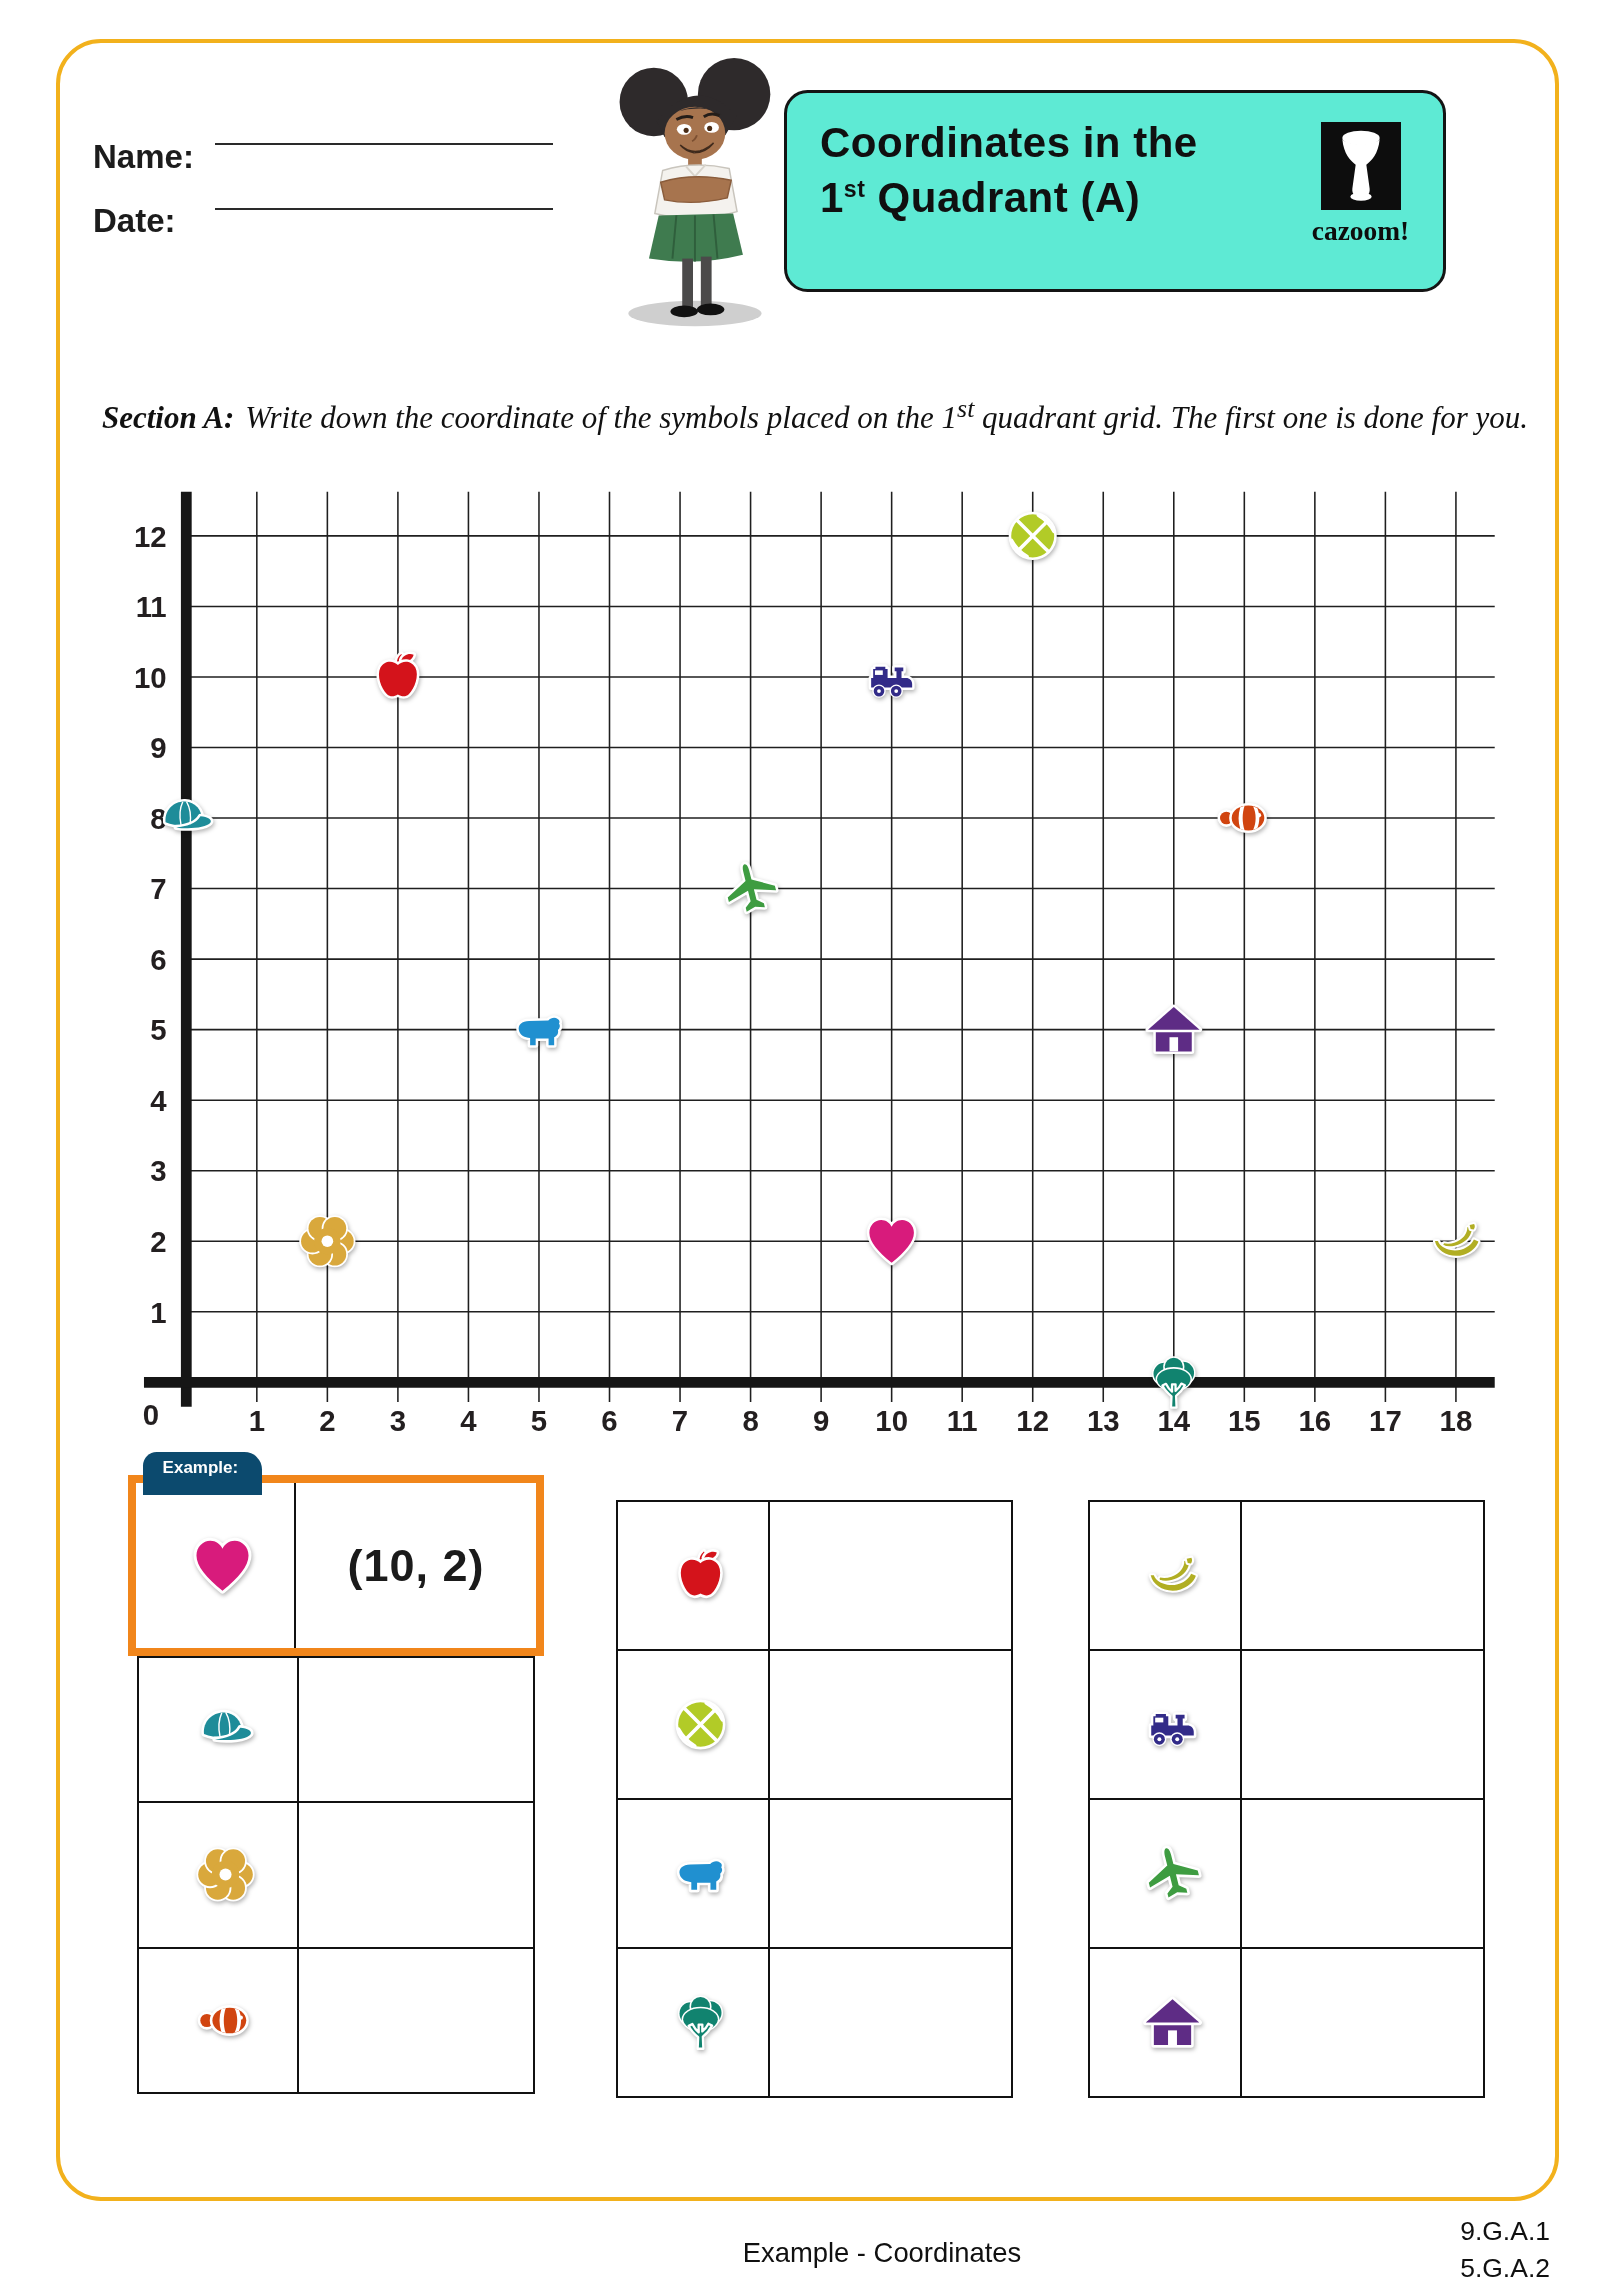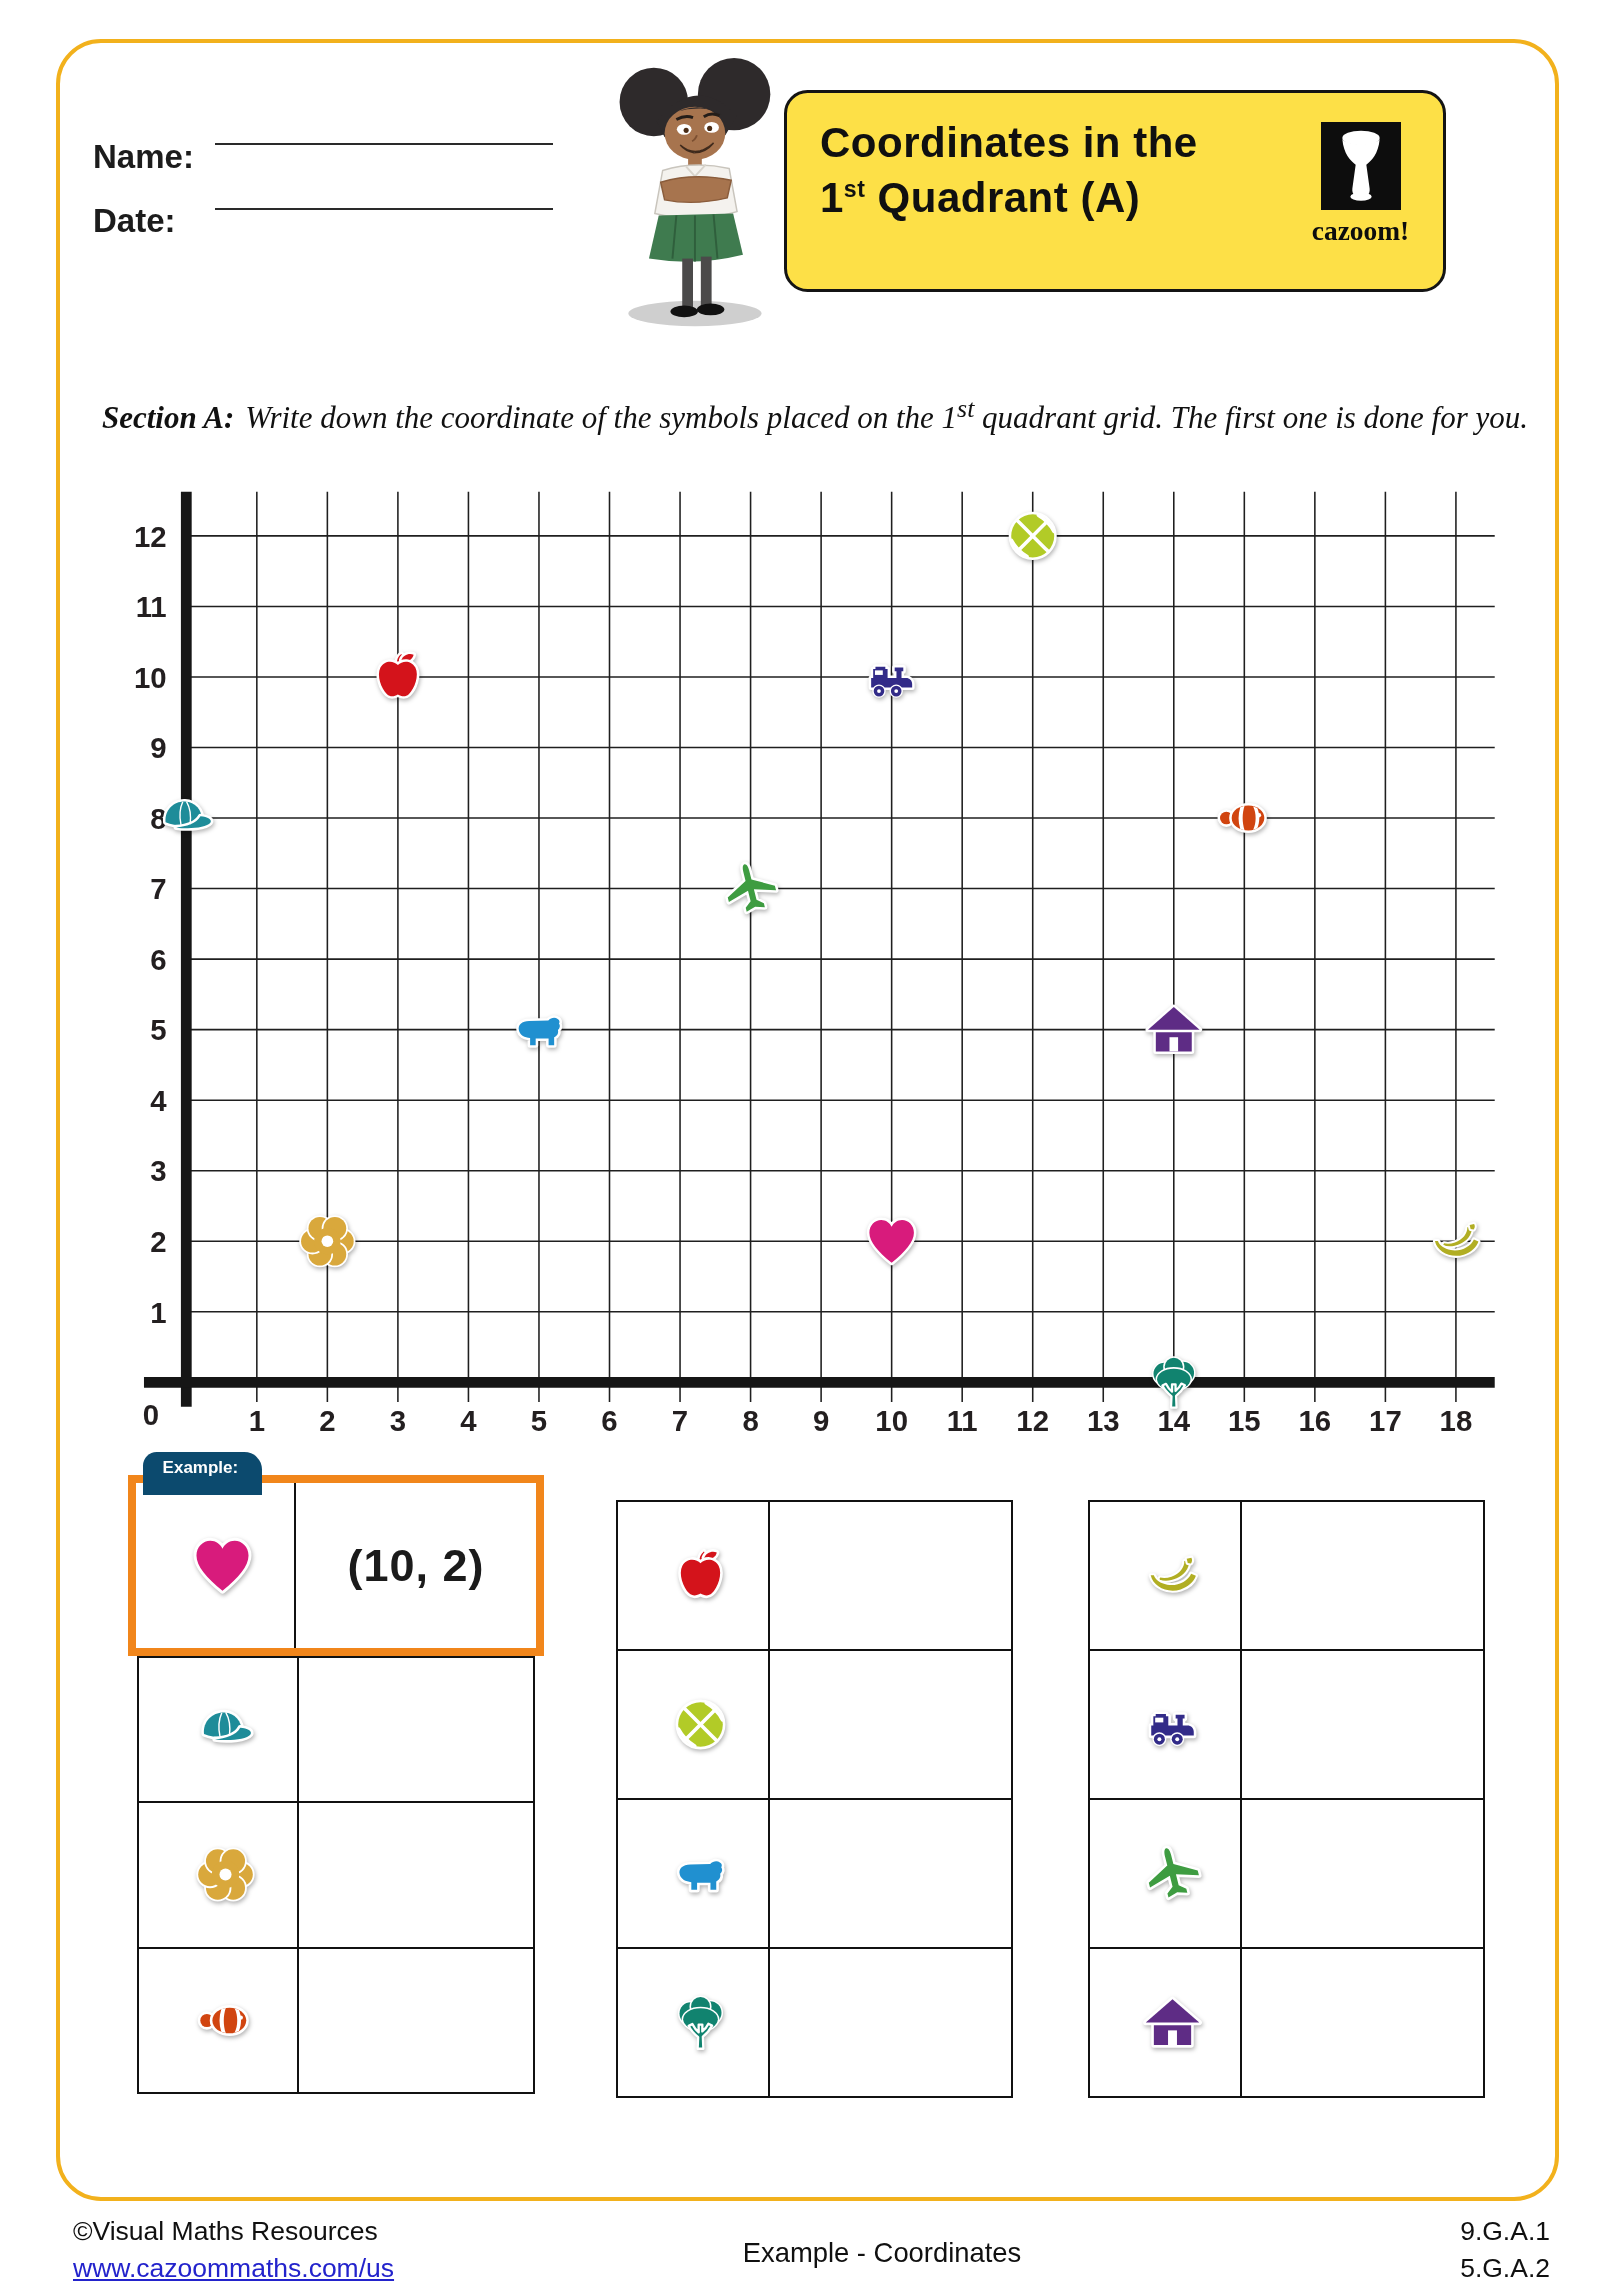--- a/index.html
+++ b/index.html
@@ -5,21 +5,21 @@
   html,body{margin:0;padding:0;background:#fff;}
   .page{position:relative;width:1621px;height:2293px;background:#fff;overflow:hidden;
         font-family:"Liberation Sans",sans-serif;color:#231f20;}
   .frame{position:absolute;left:56px;top:39px;width:1503px;height:2162px;
          border:4.9px solid #F2B11C;border-radius:45px;box-sizing:border-box;}
   
   .hdr-label{position:absolute;font-size:33px;font-weight:bold;color:#1c1c1c;margin-top:40px;}
   .write-line{position:absolute;height:0;border-top:2px solid #2a2a2a;}
   .girl{position:absolute;left:600px;top:51px;}
   .title-box{position:absolute;left:784px;top:90px;width:662px;height:202px;
-             background:#fde047;border:3.9px solid #141414;border-radius:23.5px;box-sizing:border-box;}
+             background:#5eead4;border:3.9px solid #141414;border-radius:23.5px;box-sizing:border-box;}
   .title-text{position:absolute;left:33px;top:21.6px;font-size:42px;font-weight:bold;
               line-height:1.32;color:#101010;letter-spacing:0.5px;}
   .title-text sup{font-size:.55em;}
   .logo{position:absolute;right:23.5px;top:29px;width:118px;text-align:center;}
   .logo-text{font-family:"Liberation Serif",serif;font-weight:bold;font-size:27.4px;color:#0d0d0d;margin-top:2px;}
   
   .section{position:absolute;left:102px;top:359px;width:1437px;
            font-family:"Liberation Serif",serif;font-style:italic;font-size:31px;line-height:1.5;color:#111;}
   .section .lead{font-weight:bold;margin-right:11px;}
   
@@ -369,23 +369,19 @@
           <div class="cell-icon" style="width: 138px;">
             <svg width="63" height="63" class="sticker" style="color: rgb(94, 44, 133);" viewBox="0 0 64 64">
               <use href="#icon-house"></use>
             </svg>
           </div>
           <div class="cell-ans"></div>
         </div>
       </div>
     </div>
 
-  <div class="f-left">
-    <div>©Visual Maths Resources</div>
-    <div class="f-url">www.cazoommaths.com/us</div>
-  </div>
   <div class="f-center">Example - Coordinates</div>
   <div class="f-right">
     <div>9.G.A.1</div>
     <div>5.G.A.2</div>
   </div>
 </div>
 
 
 </body></html>

